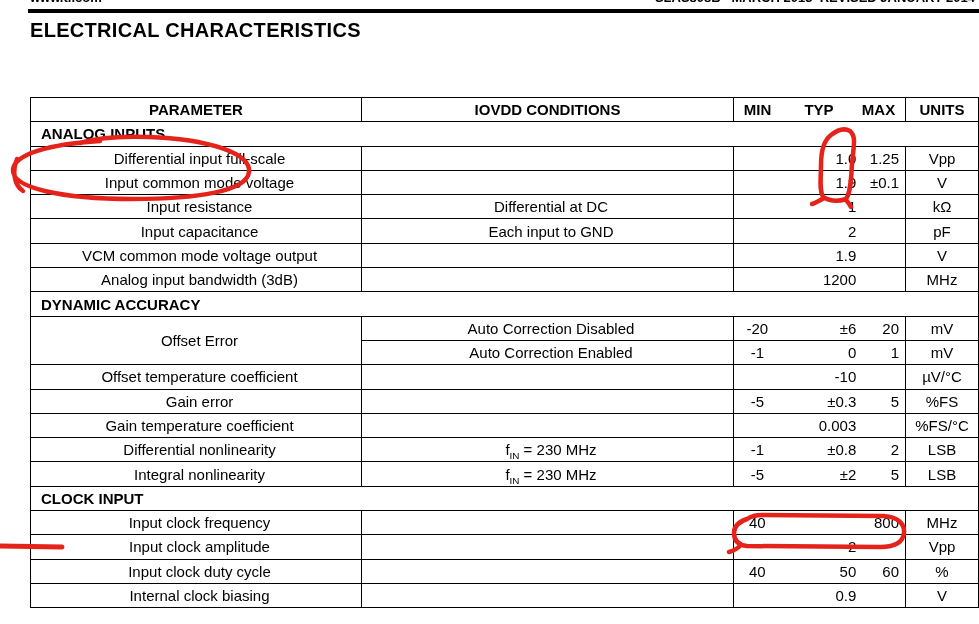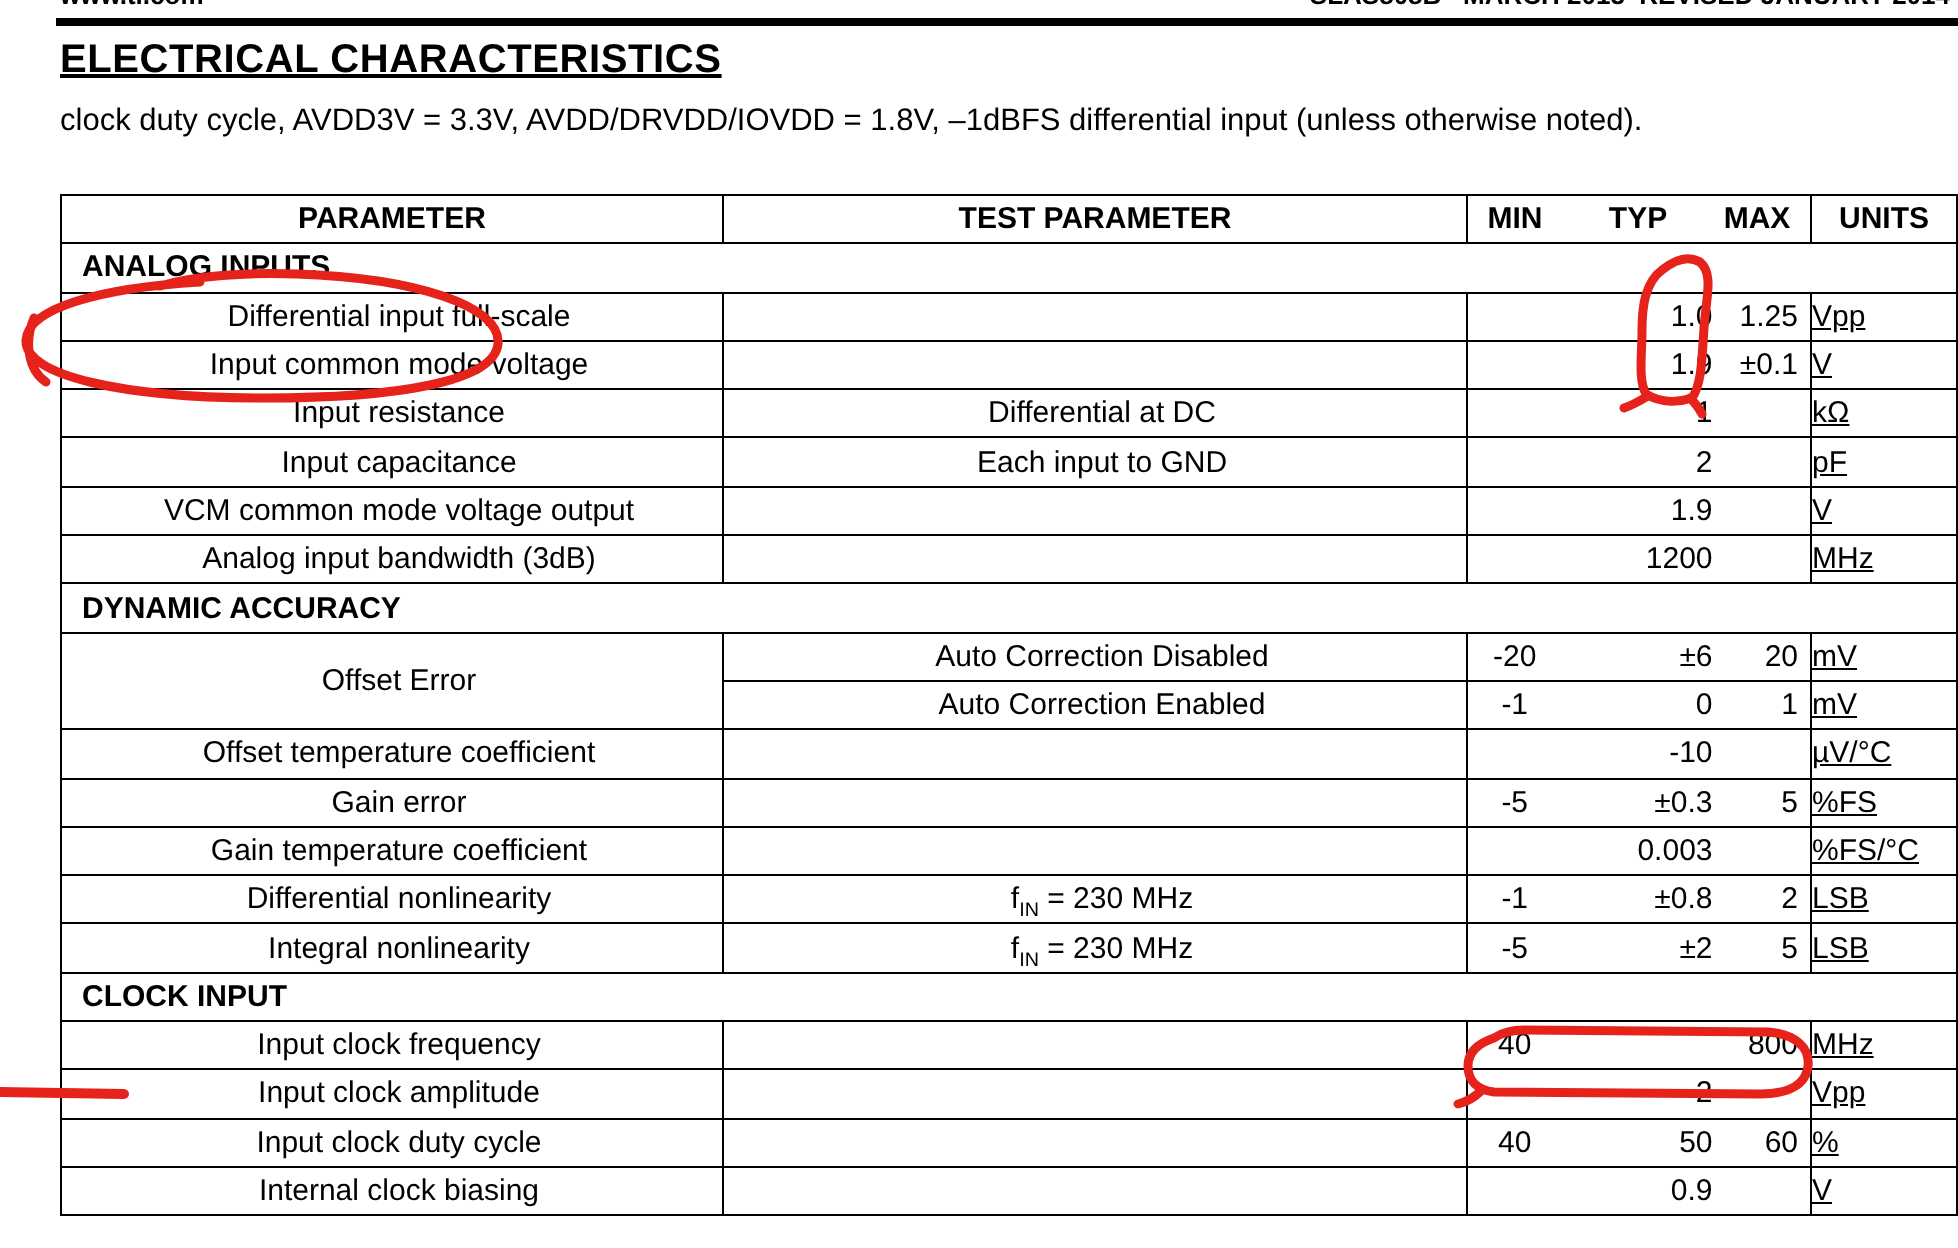--- a/index.html
+++ b/index.html
@@ -7,37 +7,37 @@
     width:979px;height:624px;position:relative;overflow:hidden;
     background:#ffffff;color:#000;
     font-family:"Liberation Sans", sans-serif;
   }
   
   .topclip{position:absolute;top:0;left:0;right:0;height:8px;overflow:hidden;}
   .topclip .tl{position:absolute;left:30px;top:-10px;font-size:13px;font-weight:bold;}
   .topclip .tr{position:absolute;right:4px;top:-10px;font-size:13px;font-weight:bold;white-space:nowrap;}
   .rule{position:absolute;top:9px;left:28px;right:0;height:4px;background:#000;}
 
-  .title{position:absolute;top:19px;left:30px;font-size:20px;font-weight:bold;letter-spacing:.3px;text-decoration:underline;}
+  .title{position:absolute;top:19px;left:30px;font-size:20px;font-weight:bold;letter-spacing:.3px;}
   .intro{position:absolute;top:52px;left:30px;width:935px;font-size:15.5px;line-height:18.5px;}
   sub{font-size:66%;line-height:0;}
 
   table.ec{
     position:absolute;top:97px;left:30px;width:948px;
     border-collapse:collapse;table-layout:fixed;
   }
   .ec th,.ec td{
     border:1.5px solid #000;font-size:15px;padding:0;height:23.3px;
     overflow:hidden;white-space:nowrap;
   }
   .ec th{font-weight:bold;text-align:center;}
   .ec td.param{padding-left:7px;text-align:center;}
   .ec td.cond{padding-left:7px;text-align:center;}
   .ec td.group{padding:0 6px 0 0;}
-  .ec td.units{text-decoration:underline;}
+  .ec td.units{text-align:center;}
   .ec tr.section td{font-weight:bold;padding-left:10px;}
   .grp{display:flex;align-items:center;}
   .gmin{width:47px;text-align:center;}
   .gtyp{width:76px;text-align:right;}
   .gmax{width:43px;text-align:right;}
   .ghead .gmin,.ghead .gtyp,.ghead .gmax{text-align:center;}
 
   svg.marks{position:absolute;top:0;left:0;z-index:5;pointer-events:none;}
 </style>
 </head>
@@ -45,34 +45,33 @@
 
 <div class="topclip">
   <span class="tl">www.ti.com</span>
   <span class="tr">SLAS808B –MARCH 2013–REVISED JANUARY 2014</span>
 </div>
 <div class="rule"></div>
 
 <div class="title">ELECTRICAL CHARACTERISTICS</div>
 
 <div class="intro">
-  <div>clock duty cycle, AVDD3V = 3.3V, AVDD/DRVDD/IOVDD = 1.8V, –1dBFS differential input (unless otherwise noted).</div>
 </div>
 
 <table class="ec">
   <colgroup>
     <col style="width:331px">
       <col style="width:372px">
       <col style="width:172px">
       <col style="width:73px">
   </colgroup>
   <thead>
     <tr>
       <th>PARAMETER</th>
-      <th>TEST PARAMETER</th>
+      <th>IOVDD CONDITIONS</th>
       <th>
         <div class="grp ghead">
           <span class="gmin">MIN</span>
           <span class="gtyp">TYP</span>
           <span class="gmax">MAX</span>
         </div>
       </th>
       <th>UNITS</th>
     </tr>
   </thead>

